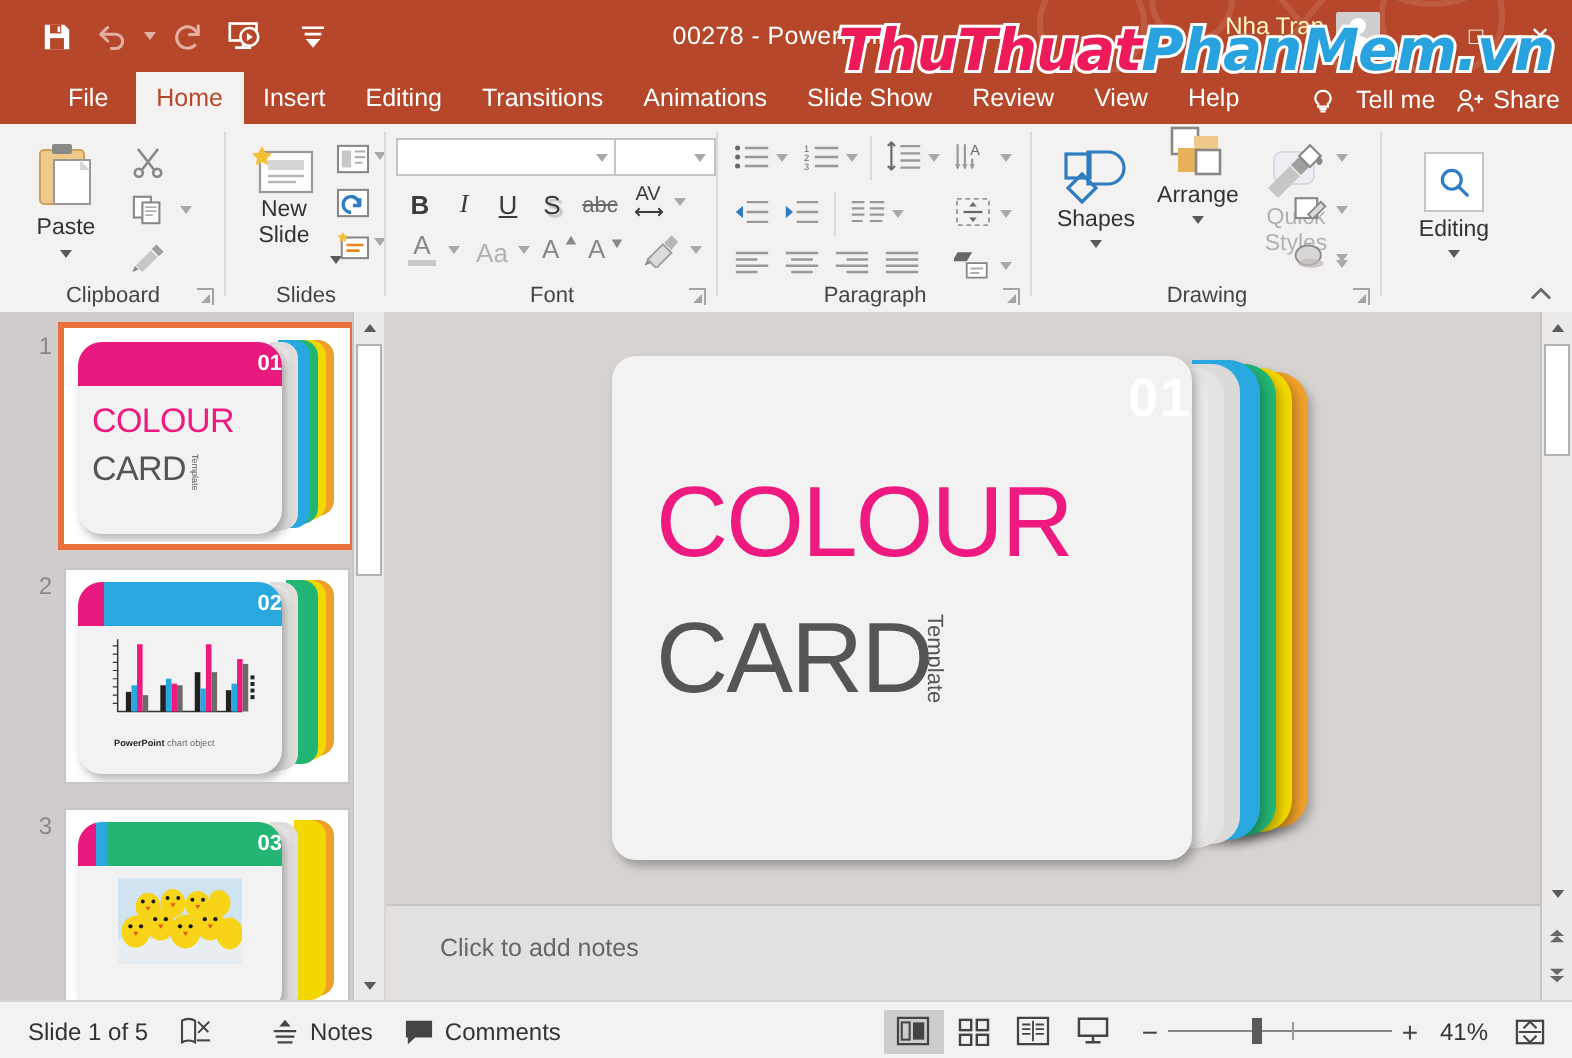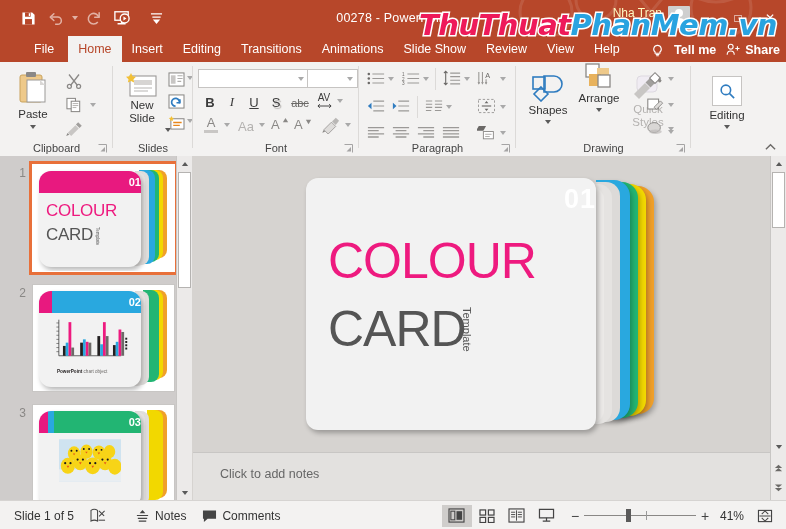--- a/index.html
+++ b/index.html
@@ -34,21 +34,21 @@
   .acct .avatar:after{content:"";position:absolute;left:3px;top:12px;width:16px;height:11px;border-radius:8px 8px 0 0;background:#fff;}
   .winbtns{position:absolute;right:0;top:0;height:36px;display:flex;}
   .winbtns div{width:32px;height:36px;display:flex;align-items:center;justify-content:center;color:#fff;font-size:12px;}
 
   
   .tabbar{position:absolute;left:0;top:36px;width:786px;height:26px;background:#b7472a;}
   .tabs{display:flex;align-items:stretch;height:26px;font-size:12.5px;}
   .tab{color:#fff;padding:0 10px;display:flex;align-items:center;height:26px;white-space:nowrap;}
   .tab.active{background:#f3f2f1;color:#b7472a;}
   .tab.file{padding:0 14px;margin-left:20px;}
-  .tabbar .right{position:absolute;right:6px;top:0;height:28px;display:flex;align-items:center;gap:10px;color:#fff;font-size:12.5px;font-weight:bold;}
+  .tabbar .right{position:absolute;right:6px;top:0;height:28px;display:flex;align-items:center;gap:10px;color:#fff;font-size:12.5px;}
   .bulb{width:13px;height:13px;display:inline-block;}
 
   
   .ribbon{position:absolute;left:0;top:62px;width:786px;height:94px;background:#f3f2f1;border-bottom:1px solid #d6d4d2;}
   .grp{position:absolute;top:0;height:94px;}
   .grp .glabel{
     position:absolute;bottom:2px;left:0;width:100%;text-align:center;
     font-size:11px;color:#444;
   }
   .grp .gdiv{position:absolute;right:0;top:4px;width:1px;height:82px;background:#dcdad8;}
@@ -201,21 +201,21 @@
       <div class="tab">Help</div>
     </div>
     <div class="right">
       <span class="bulb">
         <svg width="13" height="13" viewBox="0 0 14 14">
             <path d="M7 1.5a4 4 0 0 1 2.6 7.1V10H4.4V8.6A4 4 0 0 1 7 1.5z" fill="none" stroke="#fff" stroke-width="1.2"></path>
             <path d="M5 11.3h4 M5.6 12.6h2.8" stroke="#fff" stroke-width="1.2"></path>
           </svg>
       </span>
       <span>Tell me</span>
-      <span style="display:flex;align-items:flex-start;gap:4px;">
+      <span style="display:flex;align-items:flex-end;gap:4px;">
         <svg width="15" height="13" viewBox="0 0 16 14">
             <circle cx="5" cy="4" r="2.6" fill="none" stroke="#fff" stroke-width="1.2"></circle>
             <path d="M1.2 12.6c0-2.4 1.7-4 3.8-4s3.8 1.6 3.8 4" fill="none" stroke="#fff" stroke-width="1.2"></path>
             <path d="M12.2 3.6v4.6 M9.9 5.9h4.6" stroke="#fff" stroke-width="1.2"></path>
           </svg>
         <span>Share</span>
       </span>
     </div>
   </div>
 

